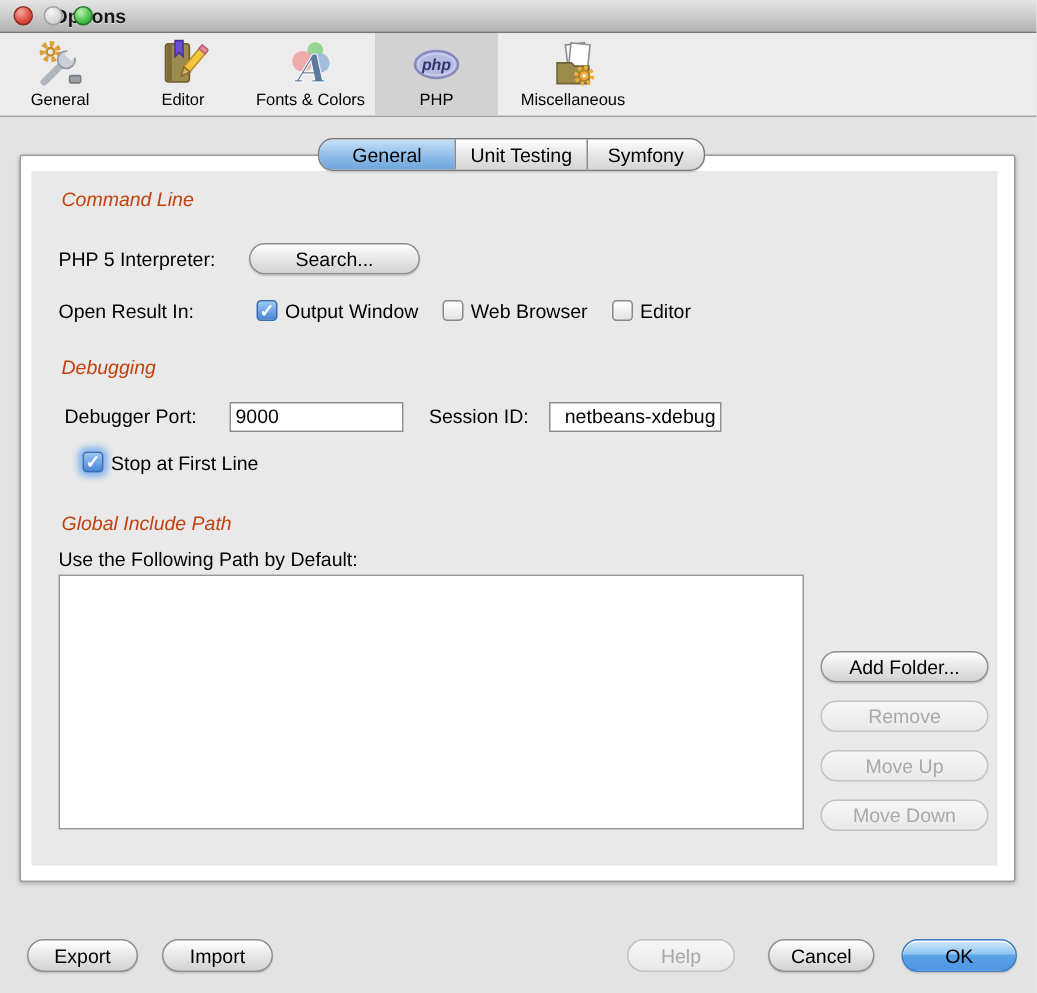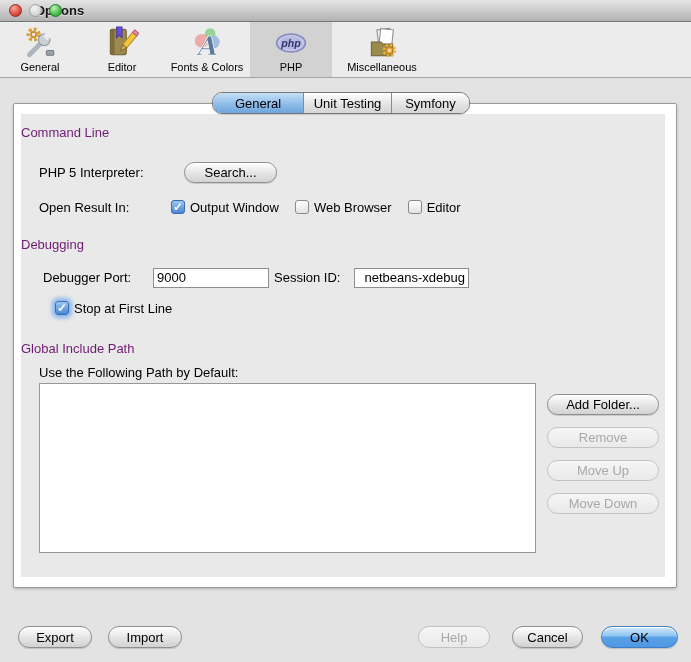--- a/index.html
+++ b/index.html
@@ -53,21 +53,21 @@
   
   .panel{
     position:absolute; left:13px; top:103px; width:664px; height:485px;
     background:#ffffff; border:1px solid #9c9c9c; border-radius:2px;
     box-shadow:0 1px 3px rgba(0,0,0,.22);
   }
   .inner{
     position:absolute; left:7px; top:10px; right:11px; bottom:10px;
     background:#e9e9e9;
   }
-  .sec-title{ position:absolute; left:0; font-size:13px; color:#701a75; }
+  .sec-title{ position:absolute; left:20px; font-size:13px; color:#c2410c;font-style:italic; }
   .lbl{ font-size:13px; color:#000; }
   .row{ position:absolute; display:flex; align-items:center; }
   input.tf, .tf{
     height:20px; border:1px solid #8e8e8e; background:#fff; font-family:"Liberation Sans",sans-serif;
     font-size:13px; padding:0 3px; color:#000;
   }
   .tf-div{ display:flex; align-items:center; justify-content:flex-end; overflow:hidden; white-space:nowrap; }
   
   .cb{
     width:14px; height:14px; border:1px solid #8a8a8a; border-radius:3px;
@@ -94,21 +94,21 @@
   }
   .pill.disabled{
     color:#a8a8a8; border-color:#c2c2c2;
     background:linear-gradient(#f6f6f6,#e9e9e9);
     box-shadow:none;
   }
   .pill.default-btn{
     background:linear-gradient(#d3e9fb,#8ec4f0 45%,#5aa1e6 50%,#4f97e3);
     border-color:#3f7ec4; font-weight:normal;
   }
-  .side-btn{ position:absolute; left:526px; width:112px; }
+  .side-btn{ position:absolute; left:526px; width:112px;margin-top:40px; }
   .footer-btn{ position:absolute; top:626px; height:22px; }
 </style>
 </head>
 <body>
 
 <div class="titlebar">
   <div class="lights">
     <span class="light red"></span>
     <span class="light gray"></span>
     <span class="light green"></span>
@@ -183,21 +183,21 @@
     </div>
 </div>
 
 <div class="panel">
   <div class="inner">
 
     <span class="sec-title" style="top:11px">Command Line</span>
 
     <div class="row" style="left:18px; top:48px; height:21px; width:620px">
       <span class="lbl" style="width:125px">PHP 5 Interpreter:</span>
-      <button class="pill" style="width:93px; margin-left:20px">
+      <button class="pill" style="width:114px; margin-left:2px">
           <span>Search...</span>
         </button>
     </div>
 
     <div class="row" style="left:18px; top:85px; height:16px">
       <span class="lbl" style="width:132px">Open Result In:</span>
       <span class="cb checked">
           <span class="mark">✓</span>
         </span>
       <span class="lbl cb-label">Output Window</span>
@@ -205,21 +205,21 @@
       <span class="lbl cb-label">Web Browser</span>
       <span class="cb" style="margin-left:16px"></span>
       <span class="lbl cb-label">Editor</span>
     </div>
 
     <span class="sec-title" style="top:123px">Debugging</span>
 
     <div class="row" style="left:22px; top:153px; height:21px">
       <span class="lbl" style="width:110px">Debugger Port:</span>
       <input class="tf" style="width: 116px;" value="9000">
-      <span class="lbl" style="margin-left:5px; width:80px">Session ID:</span>
+      <span class="lbl" style="margin-left:17px; width:80px">Session ID:</span>
       <div class="tf tf-div" style="width:115px">netbeans-xdebug</div>
     </div>
 
     <div class="row" style="left:34px; top:186px; height:16px">
       <span class="cb focusring checked">
           <span class="mark">✓</span>
         </span>
       <span class="lbl cb-label">Stop at First Line</span>
     </div>
 

